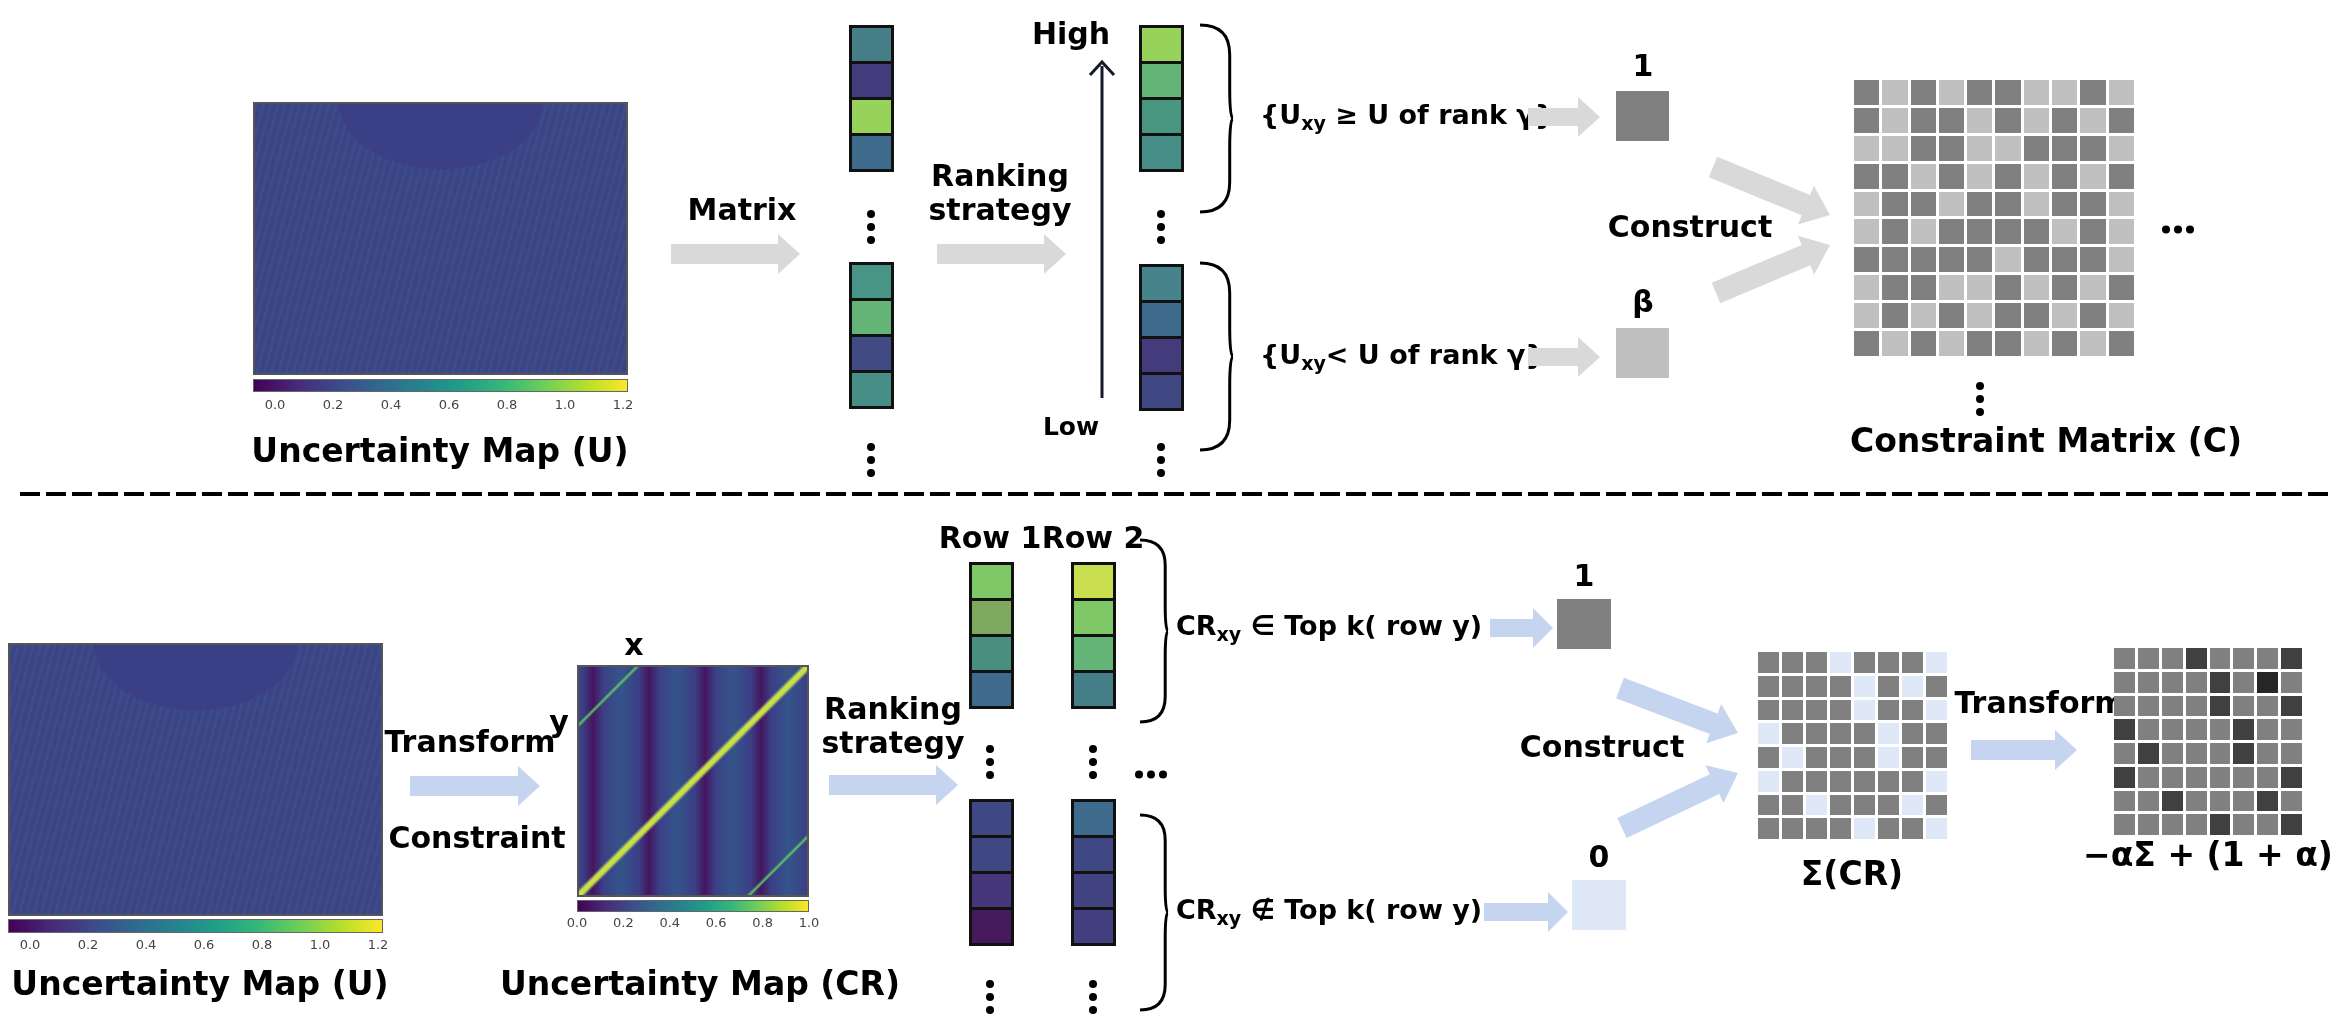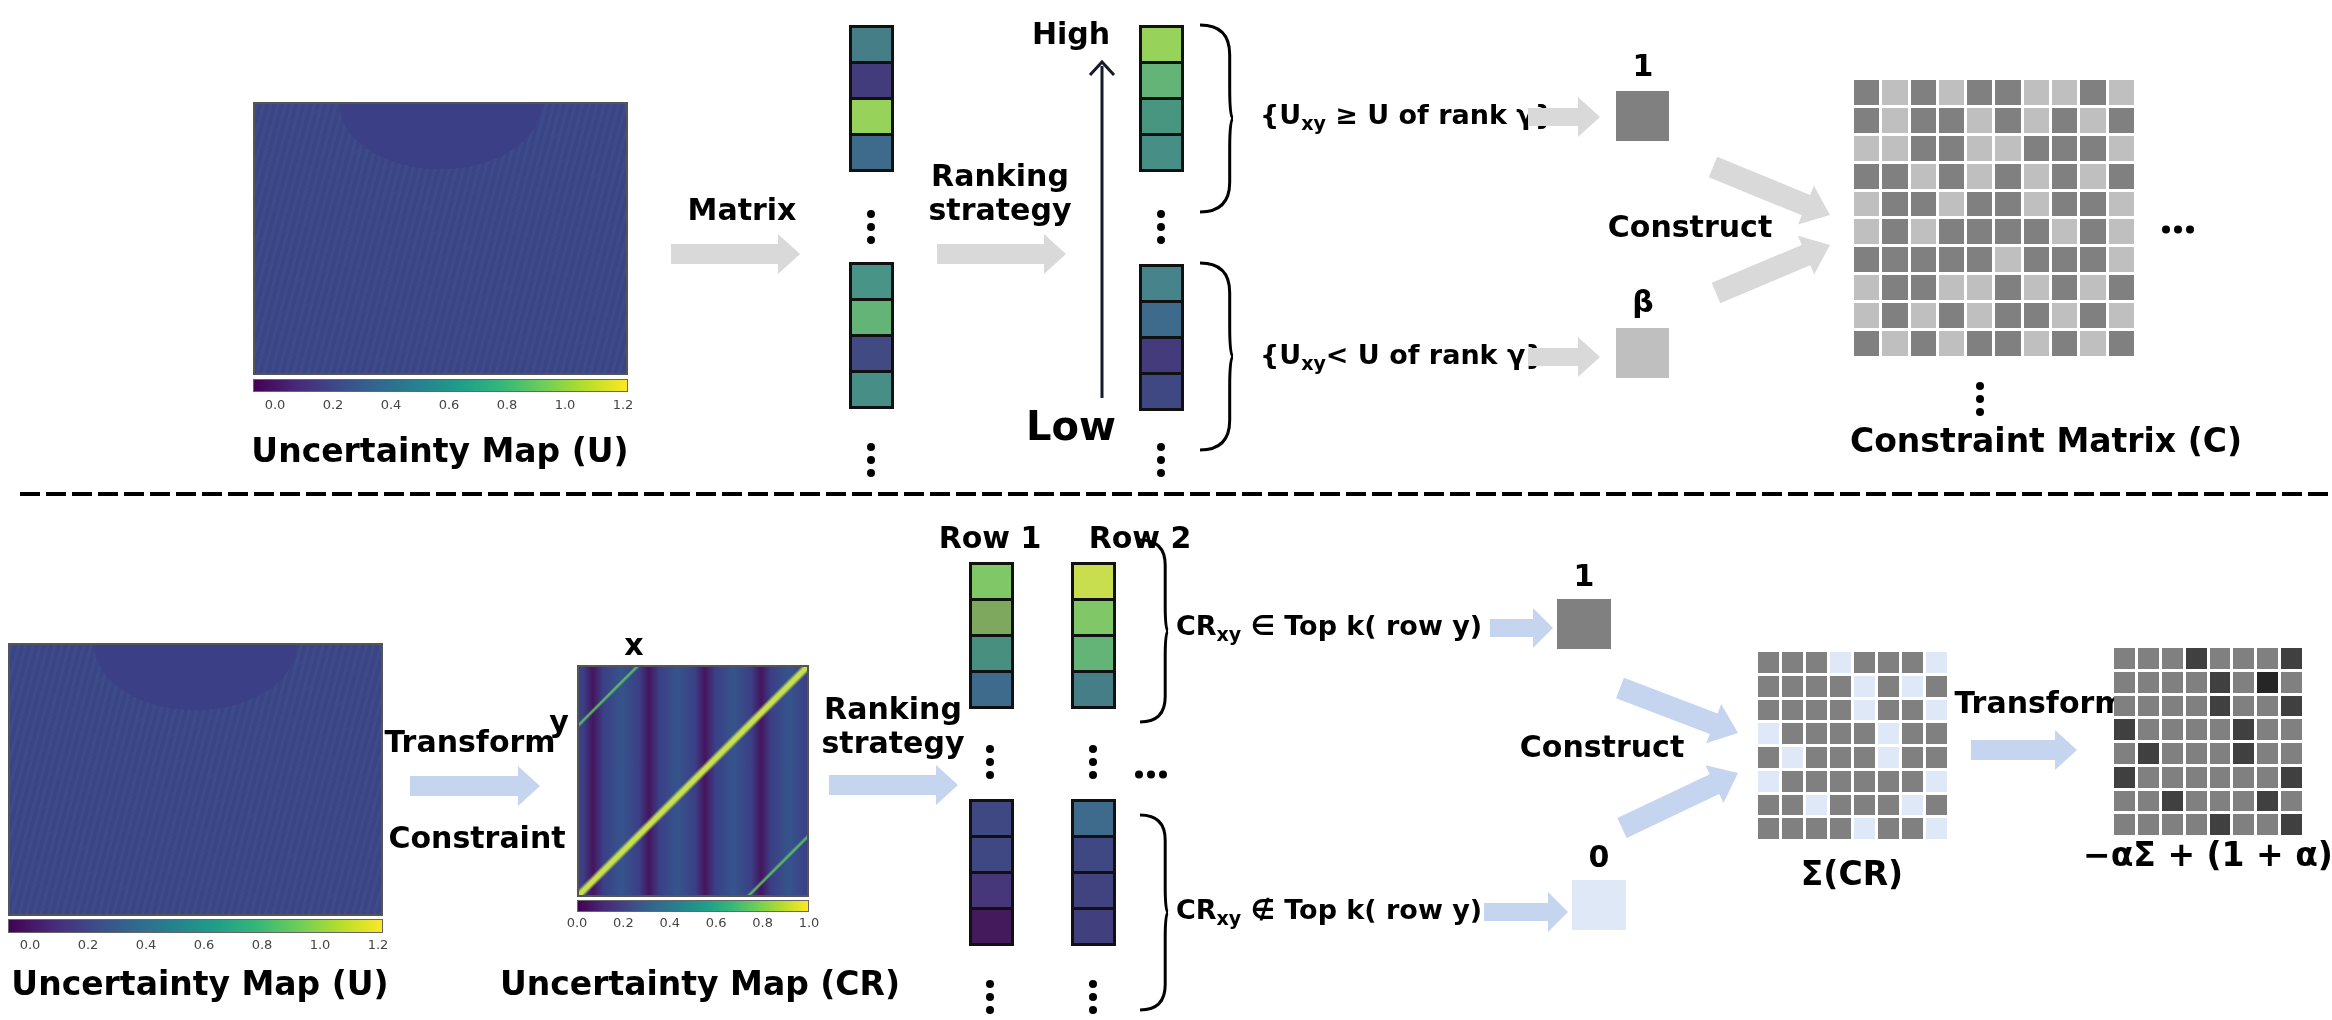--- a/index.html
+++ b/index.html
@@ -66,21 +66,21 @@
 <div class="dots" style="left:871px;top:443px;">
     <i></i>
     <i></i>
     <i></i>
   </div>
 
 <div class="lbl mid" style="left:1000px;top:176px;">Ranking</div>
 <div class="lbl mid" style="left:1000px;top:210px;">strategy</div>
 
 <div class="lbl mid" style="left:1071px;top:34px;">High</div>
-<div class="lbl" style="left:1071px;top:426px;font-size:40px;text-align:right;">Low</div>
+<div class="lbl" style="left:1071px;top:426px;font-size:25px;text-align:right;">Low</div>
 
 <div class="col" id="top-rank-upper" style="left:1139px;top:25px;">
     <div class="cell" style="background: rgb(151, 211, 90);"></div>
     <div class="cell" style="background: rgb(101, 180, 119);"></div>
     <div class="cell" style="background: rgb(72, 150, 127);"></div>
     <div class="cell" style="background: rgb(70, 142, 134);"></div>
   </div>
 <div class="dots" style="left:1161px;top:210px;">
     <i></i>
     <i></i>
@@ -260,21 +260,21 @@
     <span class="tick" style="left: 716.2px; top: 915px;">0.6</span>
     <span class="tick" style="left: 762.6px; top: 915px;">0.8</span>
     <span class="tick" style="left: 809px; top: 915px;">1.0</span>
   </div>
 <div class="lbl big" style="left:700px;top:983px;">Uncertainty Map (CR)</div>
 
 <div class="lbl mid" style="left:893px;top:709px;">Ranking</div>
 <div class="lbl mid" style="left:893px;top:743px;">strategy</div>
 
 <div class="lbl mid" style="left:990px;top:538px;">Row 1</div>
-<div class="lbl mid" style="left:1093px;top:538px;margin-left:47px;">Row 2</div>
+<div class="lbl mid" style="left:1093px;top:538px;">Row 2</div>
 
 <div class="col" id="row1-upper" style="left:969px;top:562px;">
     <div class="cell" style="background: rgb(128, 200, 103);"></div>
     <div class="cell" style="background: rgb(126, 168, 94);"></div>
     <div class="cell" style="background: rgb(72, 143, 128);"></div>
     <div class="cell" style="background: rgb(62, 106, 139);"></div>
   </div>
 <div class="dots" style="left:990px;top:745px;">
     <i></i>
     <i></i>

